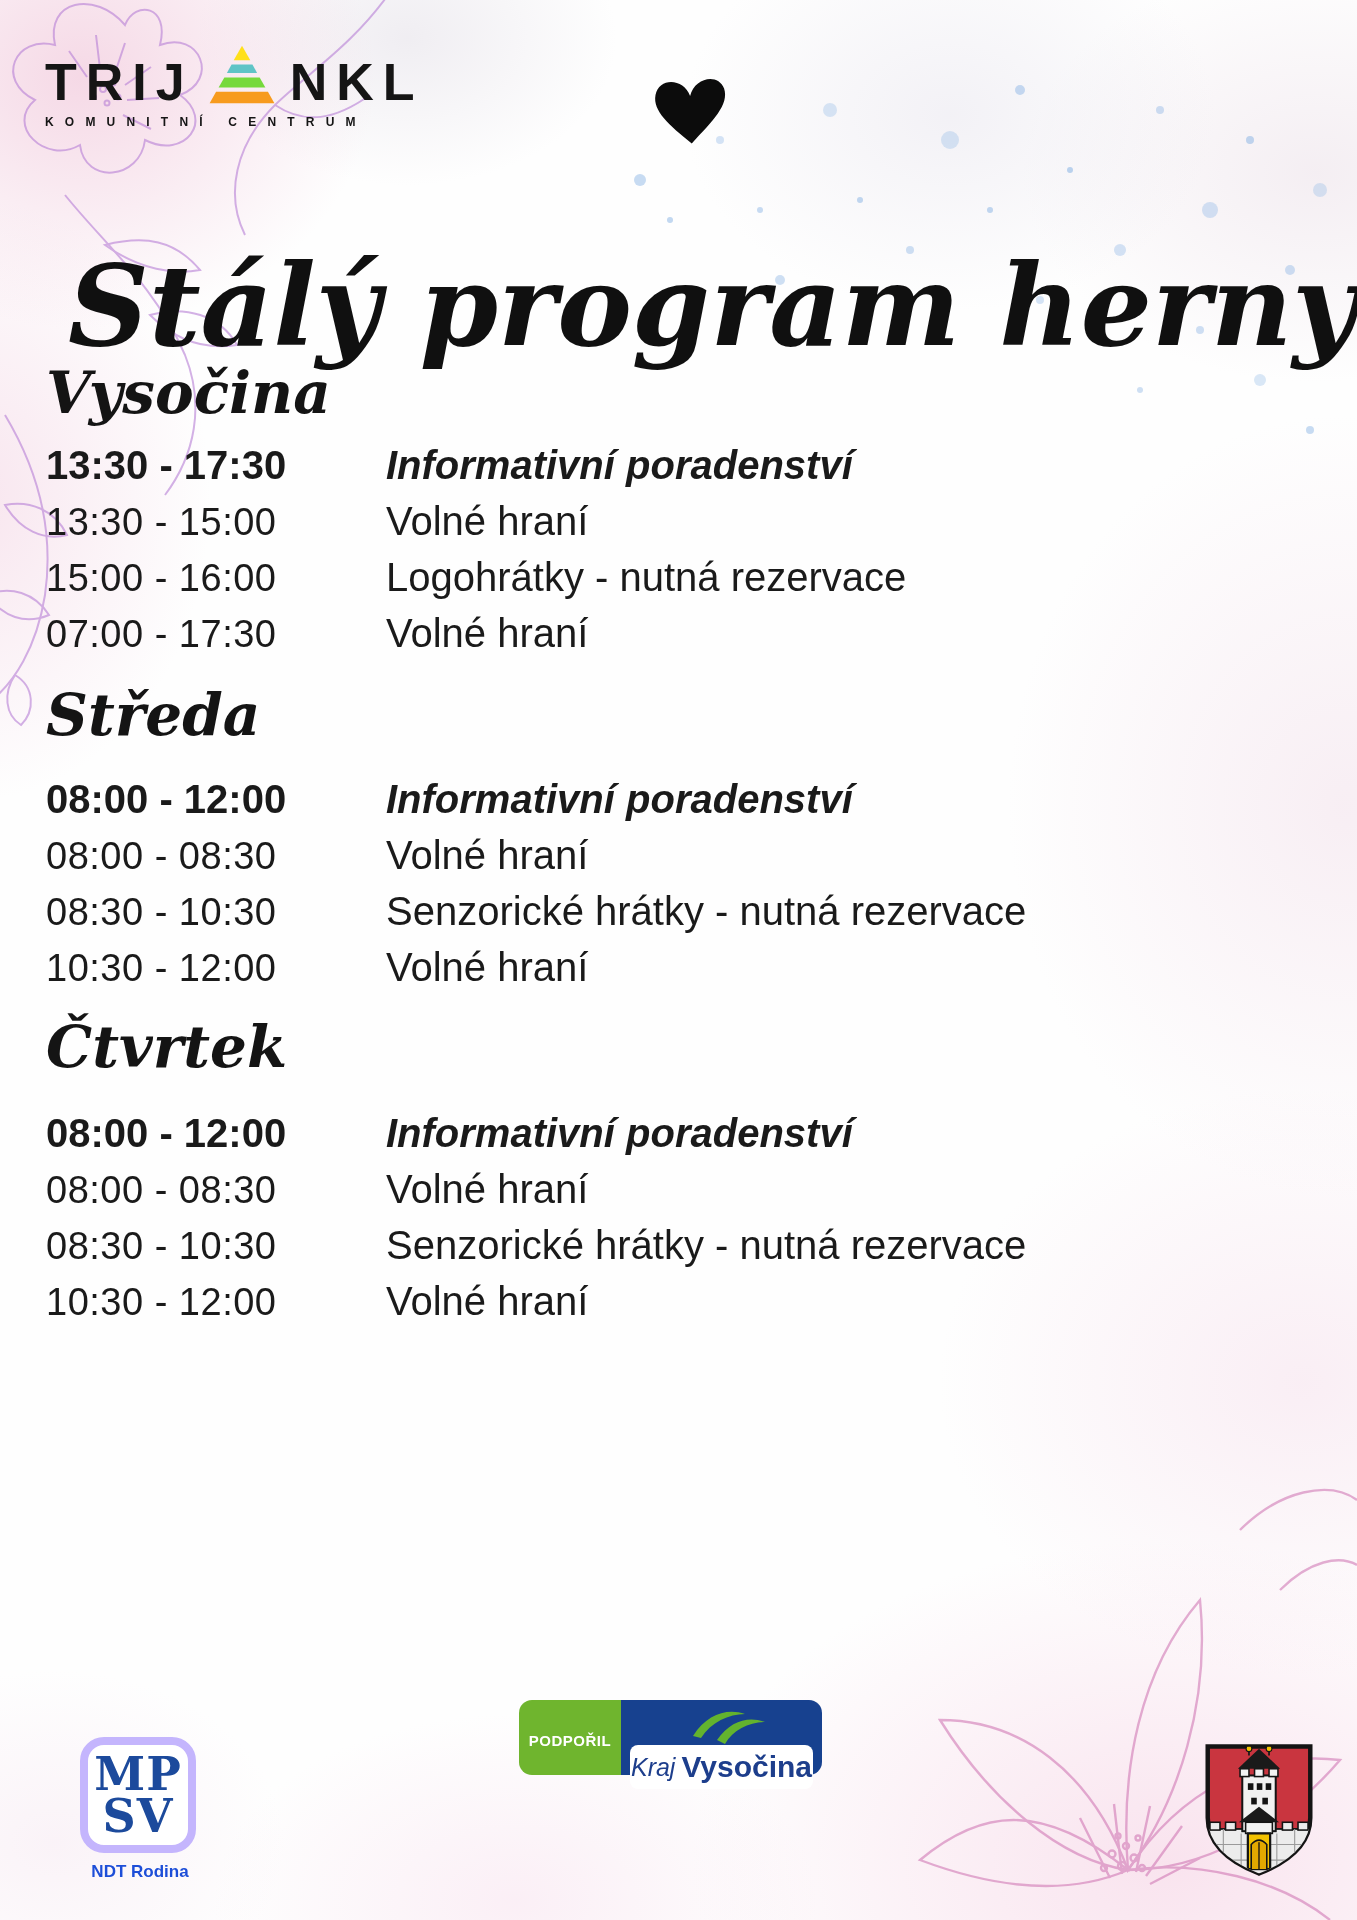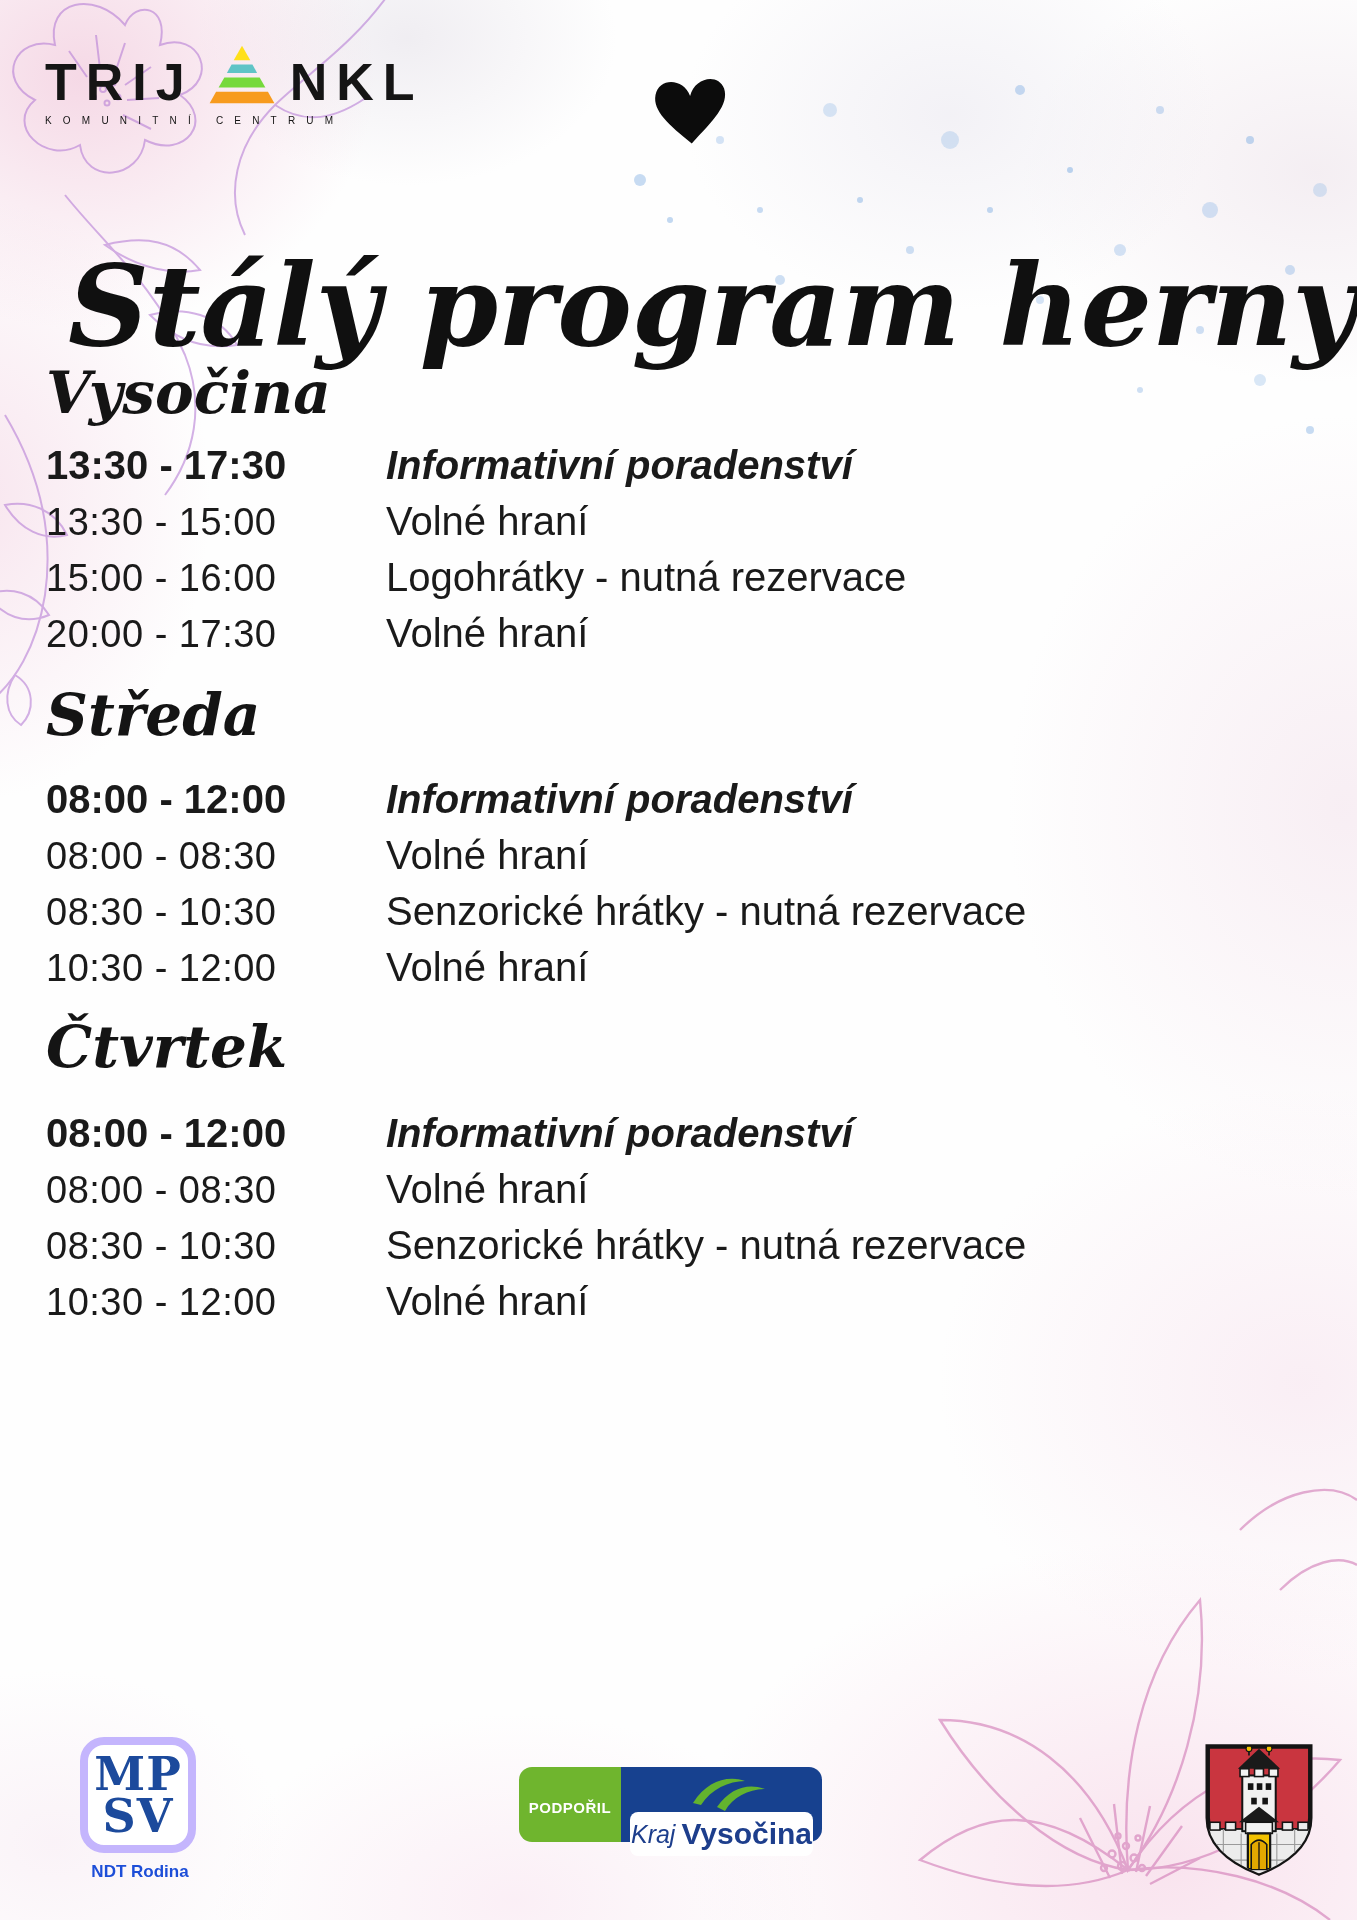--- a/index.html
+++ b/index.html
@@ -23,21 +23,21 @@
       radial-gradient(420px 260px at 38% 99%, rgba(247,221,236,.45), rgba(247,221,236,0) 72%),
       radial-gradient(320px 240px at 4% 96%,  rgba(243,222,236,.35), rgba(243,222,236,0) 72%);
   }
   .decor{position:absolute;pointer-events:none;}
 
   
   .logo{position:absolute;left:45px;top:44px;}
   .logo-row{display:flex;align-items:flex-end;gap:10px;}
   .logo-word{font-weight:700;font-size:52px;line-height:.9;letter-spacing:9px;color:#151515;}
   .logo-tri{width:72px;height:64px;margin:0 2px -2px 2px;}
-  .logo-sub{margin-top:9px;font-size:10px;font-weight:400;letter-spacing:11.2px;color:#151515;white-space:nowrap;}
+  .logo-sub{margin-top:9px;font-size:12px;font-weight:700;letter-spacing:11.2px;color:#151515;white-space:nowrap;}
   .heart{position:absolute;left:650px;top:66px;width:82px;height:86px;transform:rotate(-4deg);}
 
   
   .title{
     position:absolute;left:68px;top:158px;width:1230px;
     font-family:"DejaVu Serif",serif;font-style:italic;font-weight:700;
     font-size:112px;line-height:1.3;color:#101010;white-space:nowrap;
   }
 
   
@@ -59,21 +59,21 @@
   .row.em .activity{font-weight:800;font-style:italic;}
 
   
   .mpsv{position:absolute;left:80px;top:1737px;width:100px;height:100px;
     border:8px solid #c4b5fd;border-radius:24px;background:#fff;
     display:flex;flex-direction:column;align-items:center;justify-content:center;}
   .mpsv span{font-family:"DejaVu Serif",serif;font-weight:700;font-size:46px;line-height:.92;color:#1c4a9c;letter-spacing:1px;}
   .mpsv-caption{position:absolute;left:55px;top:1862px;width:170px;text-align:center;
     font-size:17px;font-weight:700;color:#1d4ed8;}
 
-  .kraj{position:absolute;left:519px;top:1767px;height:75px;display:flex;}
+  .kraj{position:absolute;left:519px;top:1700px;height:75px;display:flex;}
   .kraj-green{width:102px;background:#6fb52e;border-radius:13px 0 0 13px;
     display:flex;align-items:center;justify-content:center;}
   .kraj-green span{color:#fff;font-weight:700;font-size:15px;letter-spacing:.5px;padding-top:6px;}
   .kraj-blue{width:201px;background:#17418f;border-radius:0 13px 13px 0;position:relative;}
   .kraj-panel{position:absolute;left:9px;right:9px;top:45px;height:44px;background:#fff;border-radius:8px;
     display:flex;align-items:center;justify-content:center;gap:6px;}
   .kraj-panel .k-light{font-size:25px;color:#1d3e8c;font-weight:400;font-style:italic;}
   .kraj-panel .k-bold{font-size:30px;color:#1d3e8c;font-weight:800;}
   .kraj-swoosh{position:absolute;left:68px;top:6px;width:80px;height:40px;}
 
@@ -183,21 +183,21 @@
       <span class="time">13:30 - 15:00</span>
       <span class="activity">Volné hraní</span>
     </div>
 
     <div class="row">
       <span class="time">15:00 - 16:00</span>
       <span class="activity">Logohrátky - nutná rezervace</span>
     </div>
 
     <div class="row">
-      <span class="time">20:00 - 17:30</span>
+      <span class="time">07:00 - 17:30</span>
       <span class="activity">Volné hraní</span>
     </div>
   </div>
     </section>
 
     <section class="day" data-idx="1">
       <h2 class="day-name">Středa</h2>
       <div class="rows">
     <div class="row em">
       <span class="time">08:00 - 12:00</span>

